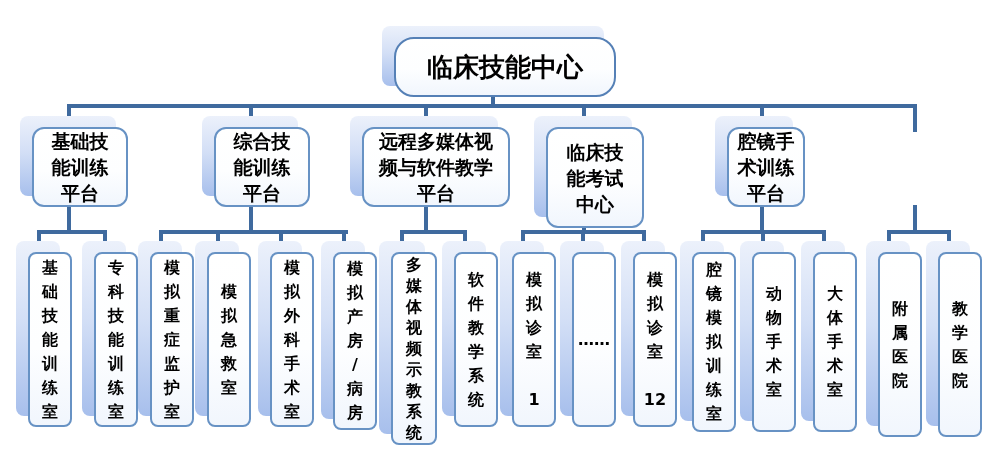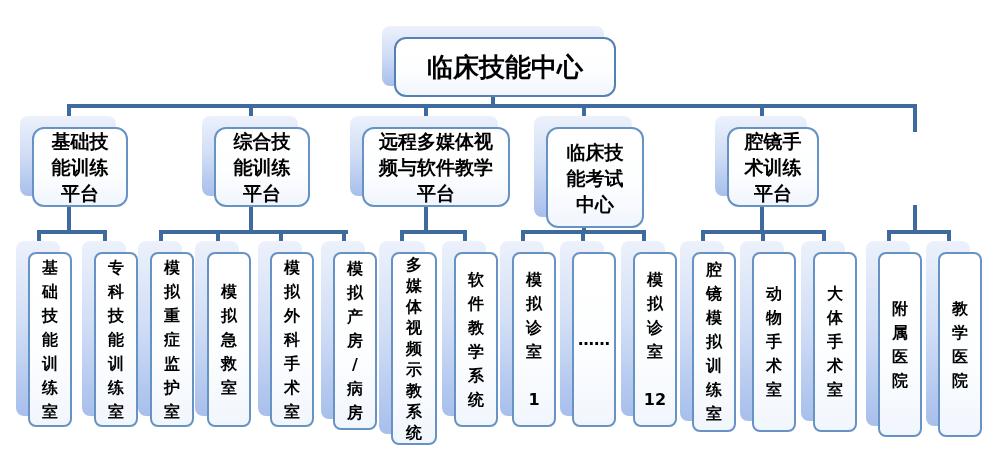--- a/index.html
+++ b/index.html
@@ -22,21 +22,21 @@
     border-radius:8px;
   }
   .box{
     position:absolute;inset:0;
     background:linear-gradient(180deg,#ffffff 0%,#fdfeff 55%,#f1f6fd 100%);
     border:2px solid #6792c4;
     border-radius:10px;
     display:flex;align-items:center;justify-content:center;
     box-sizing:border-box;
   }
-  .root .box{border-radius:12px;border-color:#5580b6;}
+  .root .box{border-radius:20px;border-color:#5580b6;}
   .lbl{
     white-space:pre-line;
     text-align:center;
     font-weight:bold;
     color:#000000;
   }
   .root  .lbl{font-size:26px;line-height:32px;}
   .branch .box{border-radius:12px;}
   .branch .lbl{font-size:19px;line-height:26px;}
   .leaf .box{border-radius:8px;}
@@ -117,21 +117,21 @@
 平台</span>
       </div>
   </div>
   <div class="node branch" style="left:546px;top:127px;width:98px;height:101px;">
     <div class="box">
         <span class="lbl">临床技
 能考试
 中心</span>
       </div>
   </div>
-  <div class="node branch" style="left:727px;top:127px;width:92px;height:80px;text-decoration:underline;">
+  <div class="node branch" style="left:727px;top:127px;width:78px;height:80px;text-decoration:underline;">
     <div class="box">
         <span class="lbl">腔镜手
 术训练
 平台</span>
       </div>
   </div>
 
   <div class="node leaf" style="left:28px;top:252px;width:44px;height:175px;">
     <div class="box">
         <span class="lbl">基

